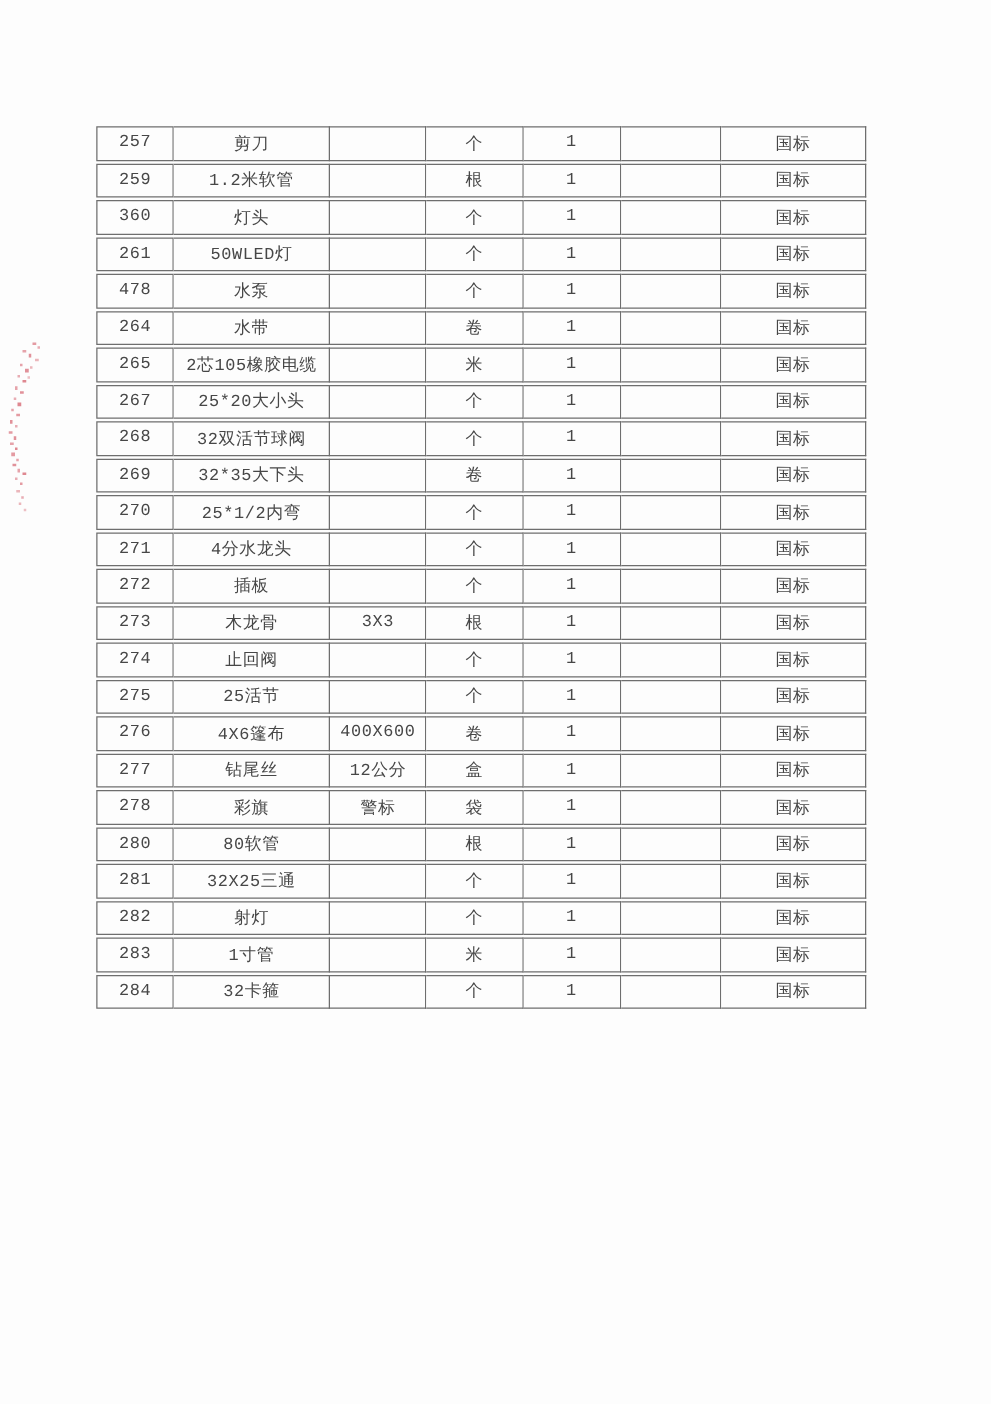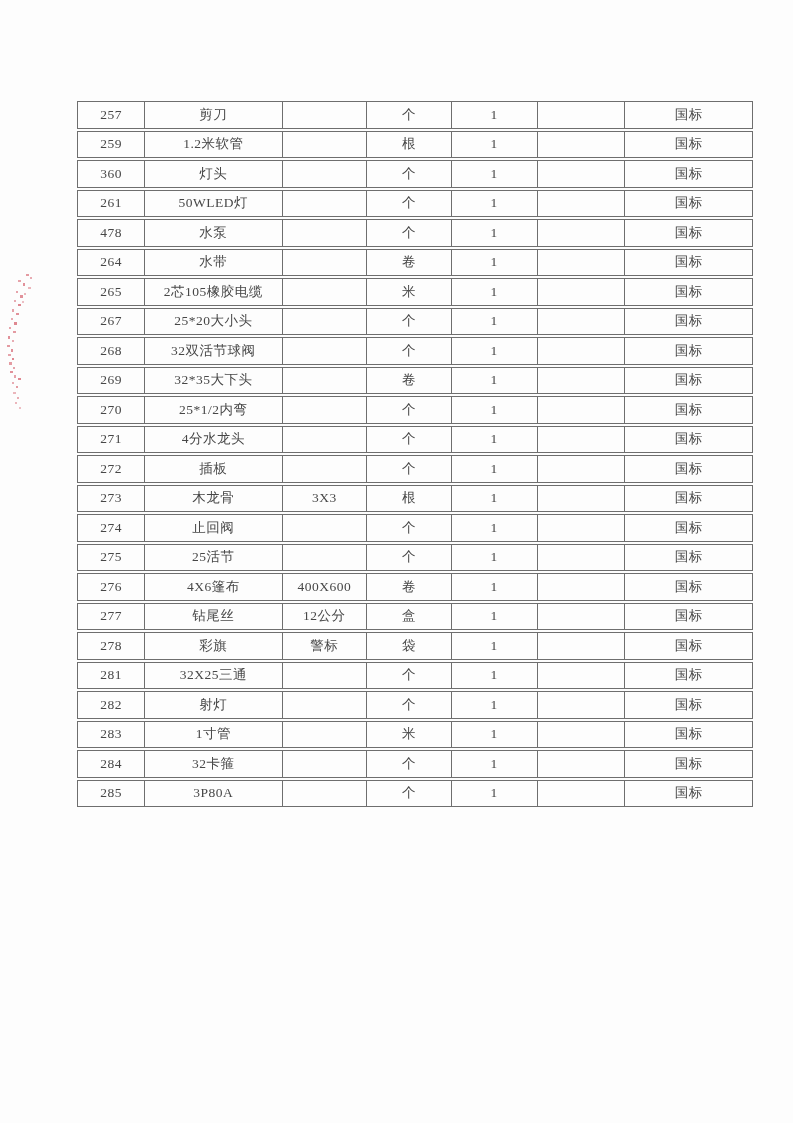--- a/index.html
+++ b/index.html
@@ -19,24 +19,25 @@
   .stamp {
     position: absolute;
     left: 4px; top: 266px;
     width: 34px; height: 150px;
     pointer-events: none;
   }
   
   table.inv {
     position: absolute;
     left: 77px; top: 99px;
-    width: 676px;
+    width: 616px;
     border-collapse: separate;
     border-spacing: 0 2px;
     table-layout: fixed;
+    font-family: Liberation Mono, monospace;
   }
   table.inv td {
     height: 27.5px;
     border-top: 1px solid #6e6e6e;
     border-bottom: 1px solid #6e6e6e;
     border-right: 1px solid #6e6e6e;
     text-align: center;
     vertical-align: middle;
     font-size: 13.5px;
     color: #474747;
@@ -295,20 +296,29 @@
     <tr>
       <td>278</td>
       <td>彩旗</td>
       <td>警标</td>
       <td>袋</td>
       <td>1</td>
       <td></td>
       <td>国标</td>
     </tr>
 
+    <tr>
+      <td>280</td>
+      <td>80软管</td>
+      <td></td>
+      <td>根</td>
+      <td>1</td>
+      <td></td>
+      <td>国标</td>
+    </tr>
 
     <tr>
       <td>281</td>
       <td>32X25三通</td>
       <td></td>
       <td>个</td>
       <td>1</td>
       <td></td>
       <td>国标</td>
     </tr>
@@ -336,26 +346,17 @@
     <tr>
       <td>284</td>
       <td>32卡箍</td>
       <td></td>
       <td>个</td>
       <td>1</td>
       <td></td>
       <td>国标</td>
     </tr>
 
-    <tr>
-      <td>285</td>
-      <td>3P80A</td>
-      <td></td>
-      <td>个</td>
-      <td>1</td>
-      <td></td>
-      <td>国标</td>
-    </tr>
 
   </tbody>
   </table>
 
 </div>
 
 </body></html>

